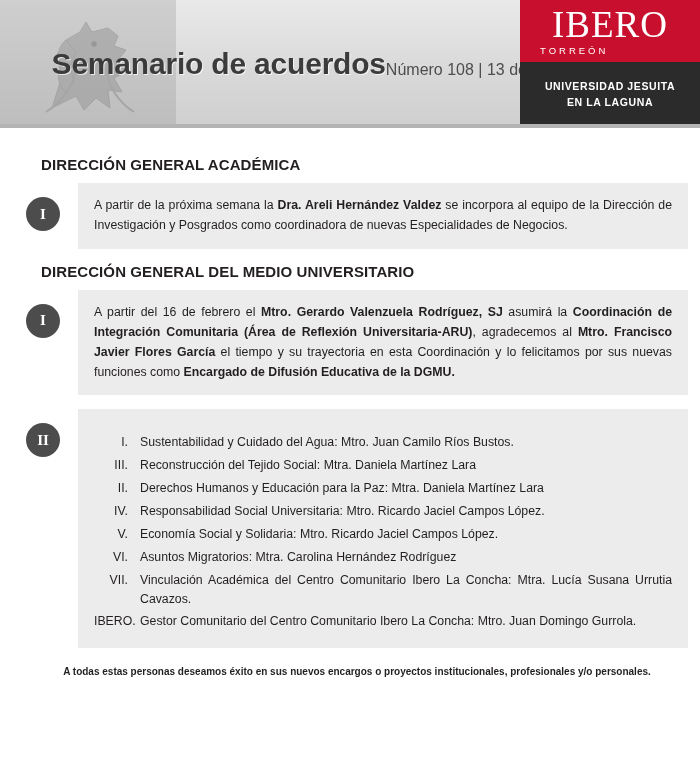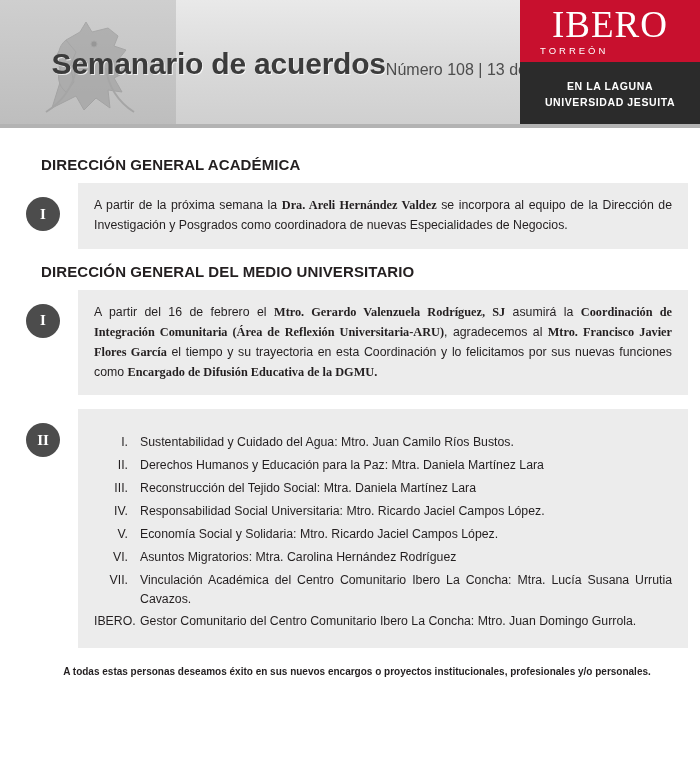--- a/index.html
+++ b/index.html
@@ -145,21 +145,21 @@
   }
   .panel {
     flex: 1;
     background: #ececec;
     padding: 13px 16px 13px 16px;
     font-size: 12.3px;
     line-height: 1.62;
     text-align: justify;
     color: #231f20;
   }
-  .panel b { font-weight: bold; font-family: Liberation Serif, serif; }
+  .panel b { font-weight: bold; }
 
   .sublist {
     margin: 11px 0 0 0;
     padding: 0;
     list-style: none;
   }
   .sublist li {
     display: flex;
     align-items: flex-start;
     margin-bottom: 3px;
@@ -211,22 +211,22 @@
     <div class="header-title">Semanario de acuerdos</div>
     <div class="header-sub">Número 108 | 13 de febrero de 2026</div>
   </div>
 
   <div class="header-right">
     <div class="ibero-logo">
       <div class="ibero-word">IBERO</div>
       <div class="ibero-city">TORREÓN</div>
     </div>
     <div class="ibero-tag">
+      <span>UNIVERSIDAD JESUITA</span>
       <span>EN LA LAGUNA</span>
-      <span>UNIVERSIDAD JESUITA</span>
     </div>
   </div>
 
   <div class="header-bottom-rule"></div>
 </div>
 
 <div class="content">
 
   <div>
     <div class="section-title">DIRECCIÓN GENERAL ACADÉMICA</div>
@@ -246,28 +246,28 @@
 
     <div class="item-row">
       <div class="bullet">II</div>
       <div class="panel">
         <ul class="sublist">
             <li>
               <span class="num">I.</span>
               <span class="txt">Sustentabilidad y Cuidado del Agua: Mtro. Juan Camilo Ríos Bustos.</span>
             </li>
             <li>
+              <span class="num">III.</span>
+              <span class="txt">Reconstrucción del Tejido Social: Mtra. Daniela Martínez Lara</span>
+            </li>
+            <li>
               <span class="num">II.</span>
               <span class="txt">Derechos Humanos y Educación para la Paz: Mtra. Daniela Martínez Lara</span>
             </li>
             <li>
-              <span class="num">III.</span>
-              <span class="txt">Reconstrucción del Tejido Social: Mtra. Daniela Martínez Lara</span>
-            </li>
-            <li>
               <span class="num">IV.</span>
               <span class="txt">Responsabilidad Social Universitaria: Mtro. Ricardo Jaciel Campos López.</span>
             </li>
             <li>
               <span class="num">V.</span>
               <span class="txt">Economía Social y Solidaria: Mtro. Ricardo Jaciel Campos López.</span>
             </li>
             <li>
               <span class="num">VI.</span>
               <span class="txt">Asuntos Migratorios: Mtra. Carolina Hernández Rodríguez</span>

